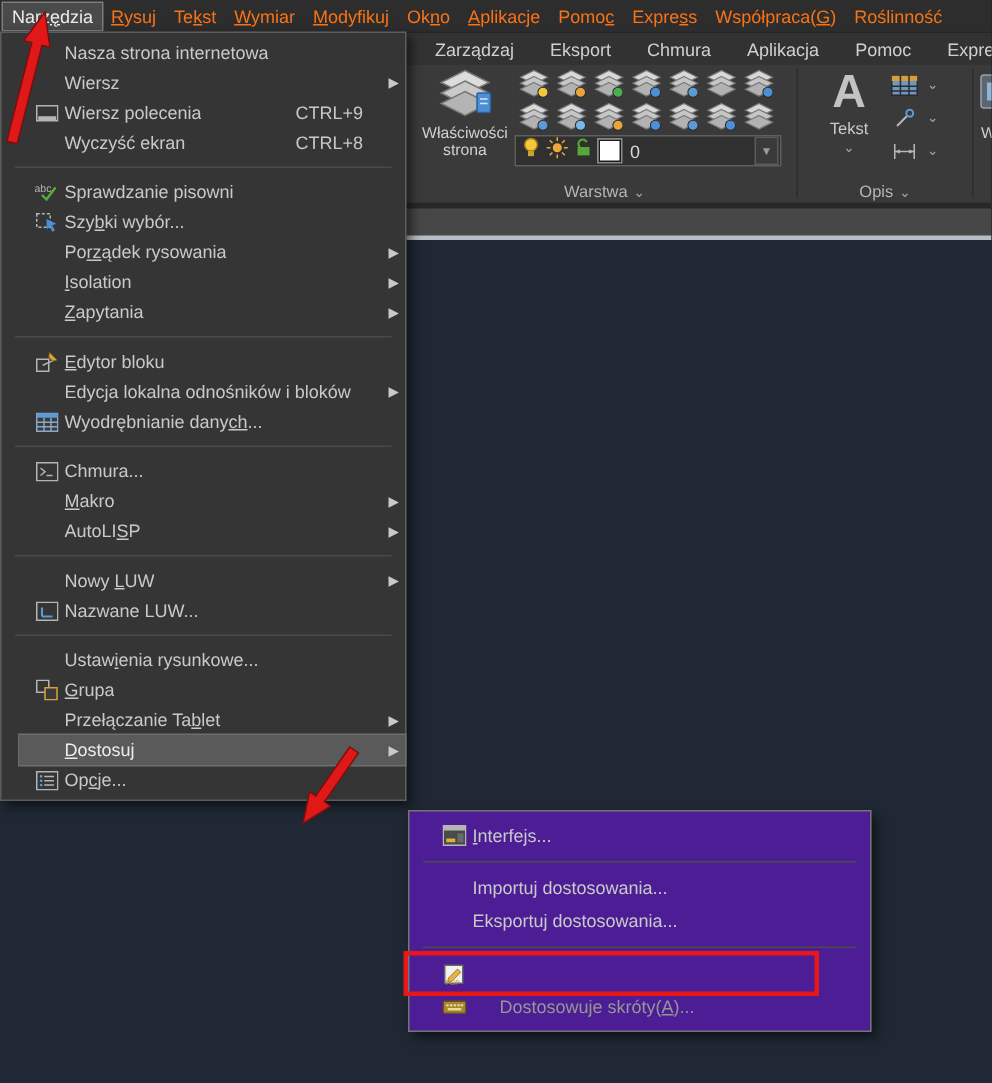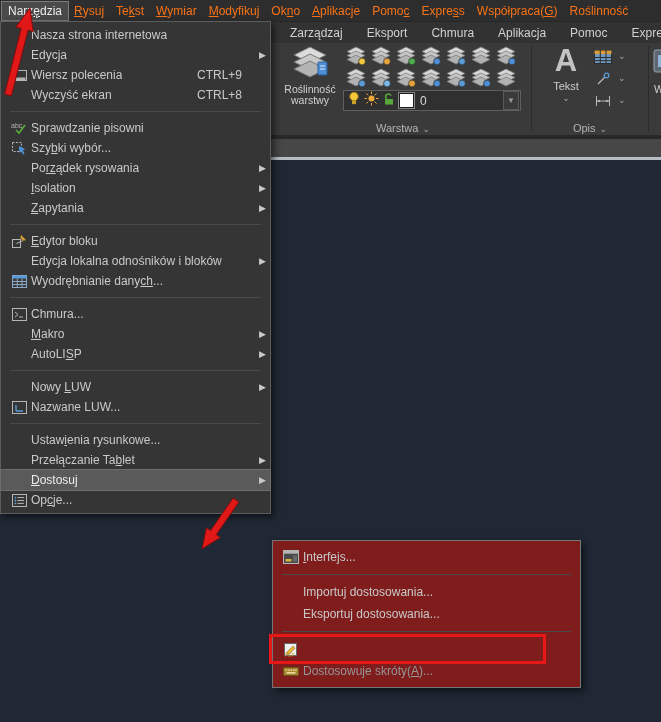--- a/index.html
+++ b/index.html
@@ -41,32 +41,32 @@
   .an-tool{position:absolute;width:22px;height:20px;display:flex;align-items:center;justify-content:center;}
   .an-chev{position:absolute;width:10px;font-size:9px;color:#a9a9a9;}
   .wst-lbl{position:absolute;left:4px;top:40px;font-size:10.5px;color:#d0d0d0;white-space:nowrap;}
   
   .below{position:absolute;top:135px;left:0;width:661px;height:25px;background:#474747;
          border-top:4px solid #282828;border-bottom:3px solid #b6bdc4;box-sizing:border-box;}
   .canvas{position:absolute;top:160px;left:0;width:661px;height:562px;background:#1f2834;}
   
   .dropdown{position:absolute;left:0;top:21px;width:271px;background:#353535;border:1px solid #5c5c5c;
             box-shadow:3px 3px 7px rgba(0,0,0,.55);z-index:10;padding:3px 0;box-sizing:border-box;}
-  .submenu{position:absolute;left:272px;top:540px;width:309px;background:#7f1d1d;border:1px solid #757575;
+  .submenu{position:absolute;left:272px;top:540px;width:309px;background:#4c1d95;border:1px solid #757575;
            box-shadow:3px 3px 7px rgba(0,0,0,.55);z-index:11;padding:5px 0;box-sizing:border-box;}
   .mi{height:20px;display:flex;align-items:center;font-size:12px;color:#c9c9c9;
-      padding:0 4px 0 6px;white-space:nowrap;cursor:default;}
+      padding:0 4px 0 6px;white-space:nowrap;cursor:default;margin-left:12px;}
   .submenu .mi{height:22px;}
   .mi .ico{width:24px;display:flex;justify-content:center;align-items:center;flex:none;}
   .mi .lbl{overflow:hidden;}
   .mi .fill{flex:1;}
   .mi .sc{padding-right:12px;}
   .mi .arr{width:12px;flex:none;font-size:9px;text-align:right;color:#c9c9c9;}
   .mi.hl{background:#5a5a5a;color:#ececec;outline:1px solid #6e6e6e;}
-  .mi.dim{color:#969696;}
+  .mi.dim{color:#969696;gap:18px;}
   .sep{height:1px;background:#4a4a4a;margin:6px 9px;}
   .red-frame{position:absolute;left:-4px;width:271px;border:3px solid #e51717;pointer-events:none;z-index:12;}
   .arrow-svg{position:absolute;z-index:20;pointer-events:none;}
 </style>
 </head>
 <body>
 
 <div class="menubar" id="menubar">
     <div class="mb-item selected">Narz<u>ę</u>dzia</div>
     <div class="mb-item"><u>R</u>ysuj</div>
@@ -94,21 +94,21 @@
   <div class="panel" style="left:276px;width:254px;">
     <div class="big-btn">
       <span class="bicon"><svg width="40" height="34" viewBox="0 0 40 34">
             <path d="M20 1 L36 9 20 17 4 9 Z" fill="#dcdcdc" stroke="#777"></path>
             <path d="M20 8 L36 16 20 24 4 16 Z" fill="#c9c9c9" stroke="#777"></path>
             <path d="M20 15 L36 23 20 31 4 23 Z" fill="#b4b4b4" stroke="#777"></path>
             <rect x="28" y="16" width="9" height="13" rx="1" fill="#4d8fd6" stroke="#2a5f9e"></rect>
             <line x1="30" y1="20" x2="35" y2="20" stroke="#dce8f5"></line>
             <line x1="30" y1="23" x2="35" y2="23" stroke="#dce8f5"></line>
           </svg></span>
-      <span>Roślinność warstwy</span>
+      <span>Właściwości strona</span>
     </div>
     <div id="layerTools">
         <div class="ltool" style="left: 67px; top: 2px;">
           <svg width="22" height="20" viewBox="0 0 22 20">
             <path d="M11 1 L20 5.5 11 10 2 5.5 Z" fill="#d8d8d8" stroke="#7a7a7a" stroke-width="0.8"></path>
             <path d="M11 5 L20 9.5 11 14 2 9.5 Z" fill="#c6c6c6" stroke="#7a7a7a" stroke-width="0.8"></path>
             <path d="M11 9 L20 13.5 11 18 2 13.5 Z" fill="#b2b2b2" stroke="#7a7a7a" stroke-width="0.8"></path>
             <circle cx="17" cy="15.5" r="3.4" fill="#f2c83e" stroke="#2b2b2b" stroke-width="0.7"></circle>
           </svg>
         </div>
@@ -294,21 +294,21 @@
 <div class="dropdown" id="toolsMenu">
     <div class="mi">
       <span class="ico"></span>
       <span class="lbl">Nasza strona internetowa</span>
       <span class="fill"></span>
       <span class="sc"></span>
       <span class="arr"></span>
     </div>
     <div class="mi">
       <span class="ico"></span>
-      <span class="lbl">Edycja</span>
+      <span class="lbl">Wiersz</span>
       <span class="fill"></span>
       <span class="sc"></span>
       <span class="arr">▶</span>
     </div>
     <div class="mi">
       <span class="ico">
         <svg width="15" height="13">
           <rect x="0.5" y="1.5" width="14" height="10" fill="none" stroke="#b5b5b5"></rect>
           <rect x="1.5" y="8.5" width="12" height="2.5" fill="#b5b5b5"></rect>
         </svg>
@@ -453,20 +453,32 @@
       </span>
       <span class="lbl">Nazwane LUW...</span>
       <span class="fill"></span>
       <span class="sc"></span>
       <span class="arr"></span>
     </div>
     <div class="sep"></div>
     <div class="mi">
       <span class="ico"></span>
       <span class="lbl">Ustaw<u>i</u>enia rysunkowe...</span>
+      <span class="fill"></span>
+      <span class="sc"></span>
+      <span class="arr"></span>
+    </div>
+    <div class="mi">
+      <span class="ico">
+        <svg width="15" height="14">
+          <rect x="0.5" y="0.5" width="8" height="8" fill="none" stroke="#b5b5b5"></rect>
+          <rect x="6" y="5.5" width="8" height="8" fill="#3a3a3a" stroke="#d8a13c"></rect>
+        </svg>
+      </span>
+      <span class="lbl"><u>G</u>rupa</span>
       <span class="fill"></span>
       <span class="sc"></span>
       <span class="arr"></span>
     </div>
     <div class="mi">
       <span class="ico"></span>
       <span class="lbl">Przełączanie Ta<u>b</u>let</span>
       <span class="fill"></span>
       <span class="sc"></span>
       <span class="arr">▶</span>

